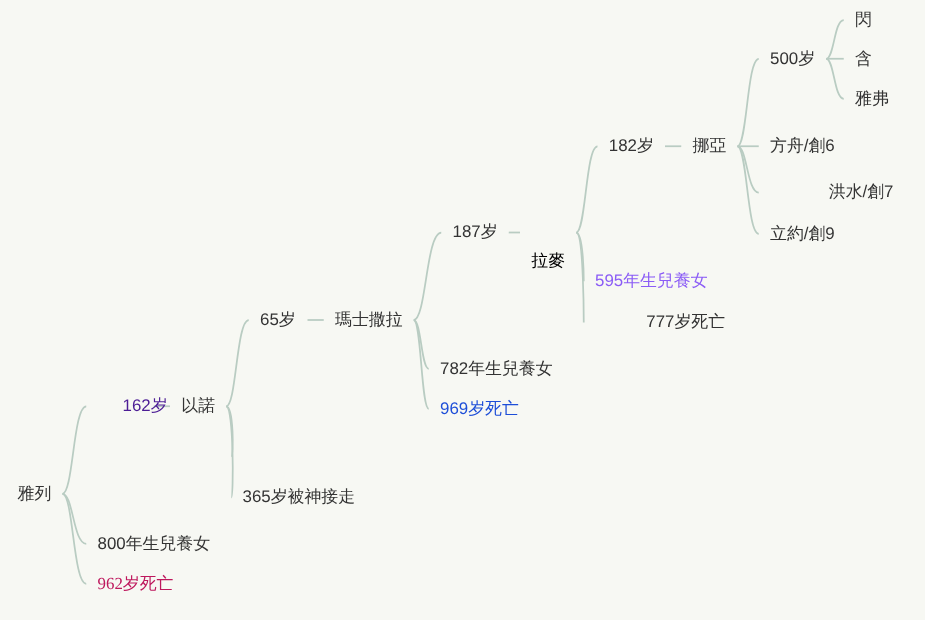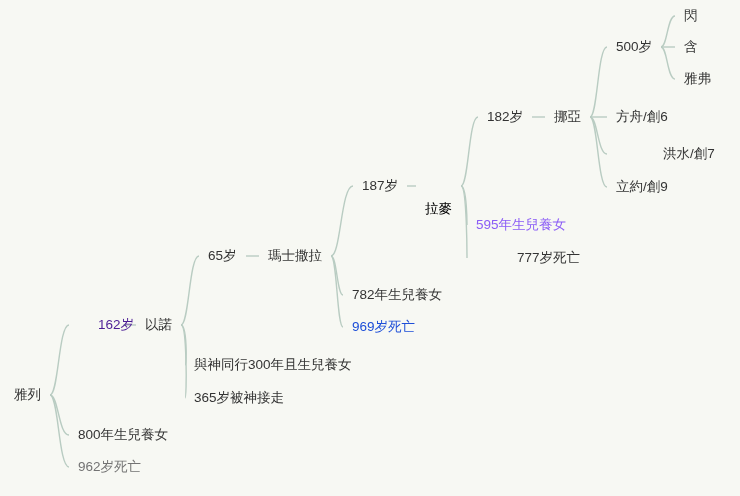--- a/index.html
+++ b/index.html
@@ -65,23 +65,22 @@
       <path d="M 590 117 L 607 117" stroke="#b9ccc2"></path>
       <path d="M 590 117 C 597.65 117, 597.65 154, 607 154" stroke="#b9ccc2"></path>
       <path d="M 590 117 C 597.65 117, 597.65 187, 607 187" stroke="#b9ccc2"></path>
       <path d="M 661 47 C 667.3 47, 667.3 16, 675 16" stroke="#b9ccc2"></path>
       <path d="M 661 47 L 675 47" stroke="#b9ccc2"></path>
       <path d="M 661 47 C 667.3 47, 667.3 79, 675 79" stroke="#b9ccc2"></path>
     </svg>
 <div class="node" style="left: 14px; top: 395px; color: rgb(51, 51, 51);">雅列</div>
     <div class="node" style="left: 78px; top: 325px; color: #4c1d95; margin-left: 20px;">162岁</div>
     <div class="node" style="left: 78px; top: 435px; color: rgb(51, 51, 51);">800年生兒養女</div>
-    <div class="node" style="left: 78px; top: 467px; color: #737373;">962岁死亡</div>
+    <div class="node" style="left: 78px; top: 467px; color: #be185d; font-family: Liberation Serif, serif;">962岁死亡</div>
     <div class="node" style="left: 145px; top: 325px; color: rgb(51, 51, 51);">以諾</div>
-    <div class="node" style="left: 194px; top: 365px; color: rgb(51, 51, 51);">與神同行300年且生兒養女</div>
     <div class="node" style="left: 194px; top: 398px; color: rgb(51, 51, 51);">365岁被神接走</div>
     <div class="node" style="left: 208px; top: 256px; color: rgb(51, 51, 51);">65岁</div>
     <div class="node" style="left: 268px; top: 256px; color: rgb(51, 51, 51);">瑪士撒拉</div>
     <div class="node" style="left: 352px; top: 295px; color: rgb(51, 51, 51); text-align: center;">782年生兒養女</div>
     <div class="node" style="left: 352px; top: 327px; color: #1d4ed8;">969岁死亡</div>
     <div class="node" style="left: 362px; top: 186px; color: rgb(51, 51, 51);">187岁</div>
     <div class="node" style="left: 425px; top: 186px; color: #000000; margin-top: 23px;">拉麥</div>
     <div class="node" style="left: 476px; top: 225px; color: #8b5cf6;">595年生兒養女</div>
     <div class="node" style="left: 476px; top: 258px; color: rgb(51, 51, 51); margin-left: 41px;">777岁死亡</div>
     <div class="node" style="left: 487px; top: 117px; color: rgb(51, 51, 51);">182岁</div>

